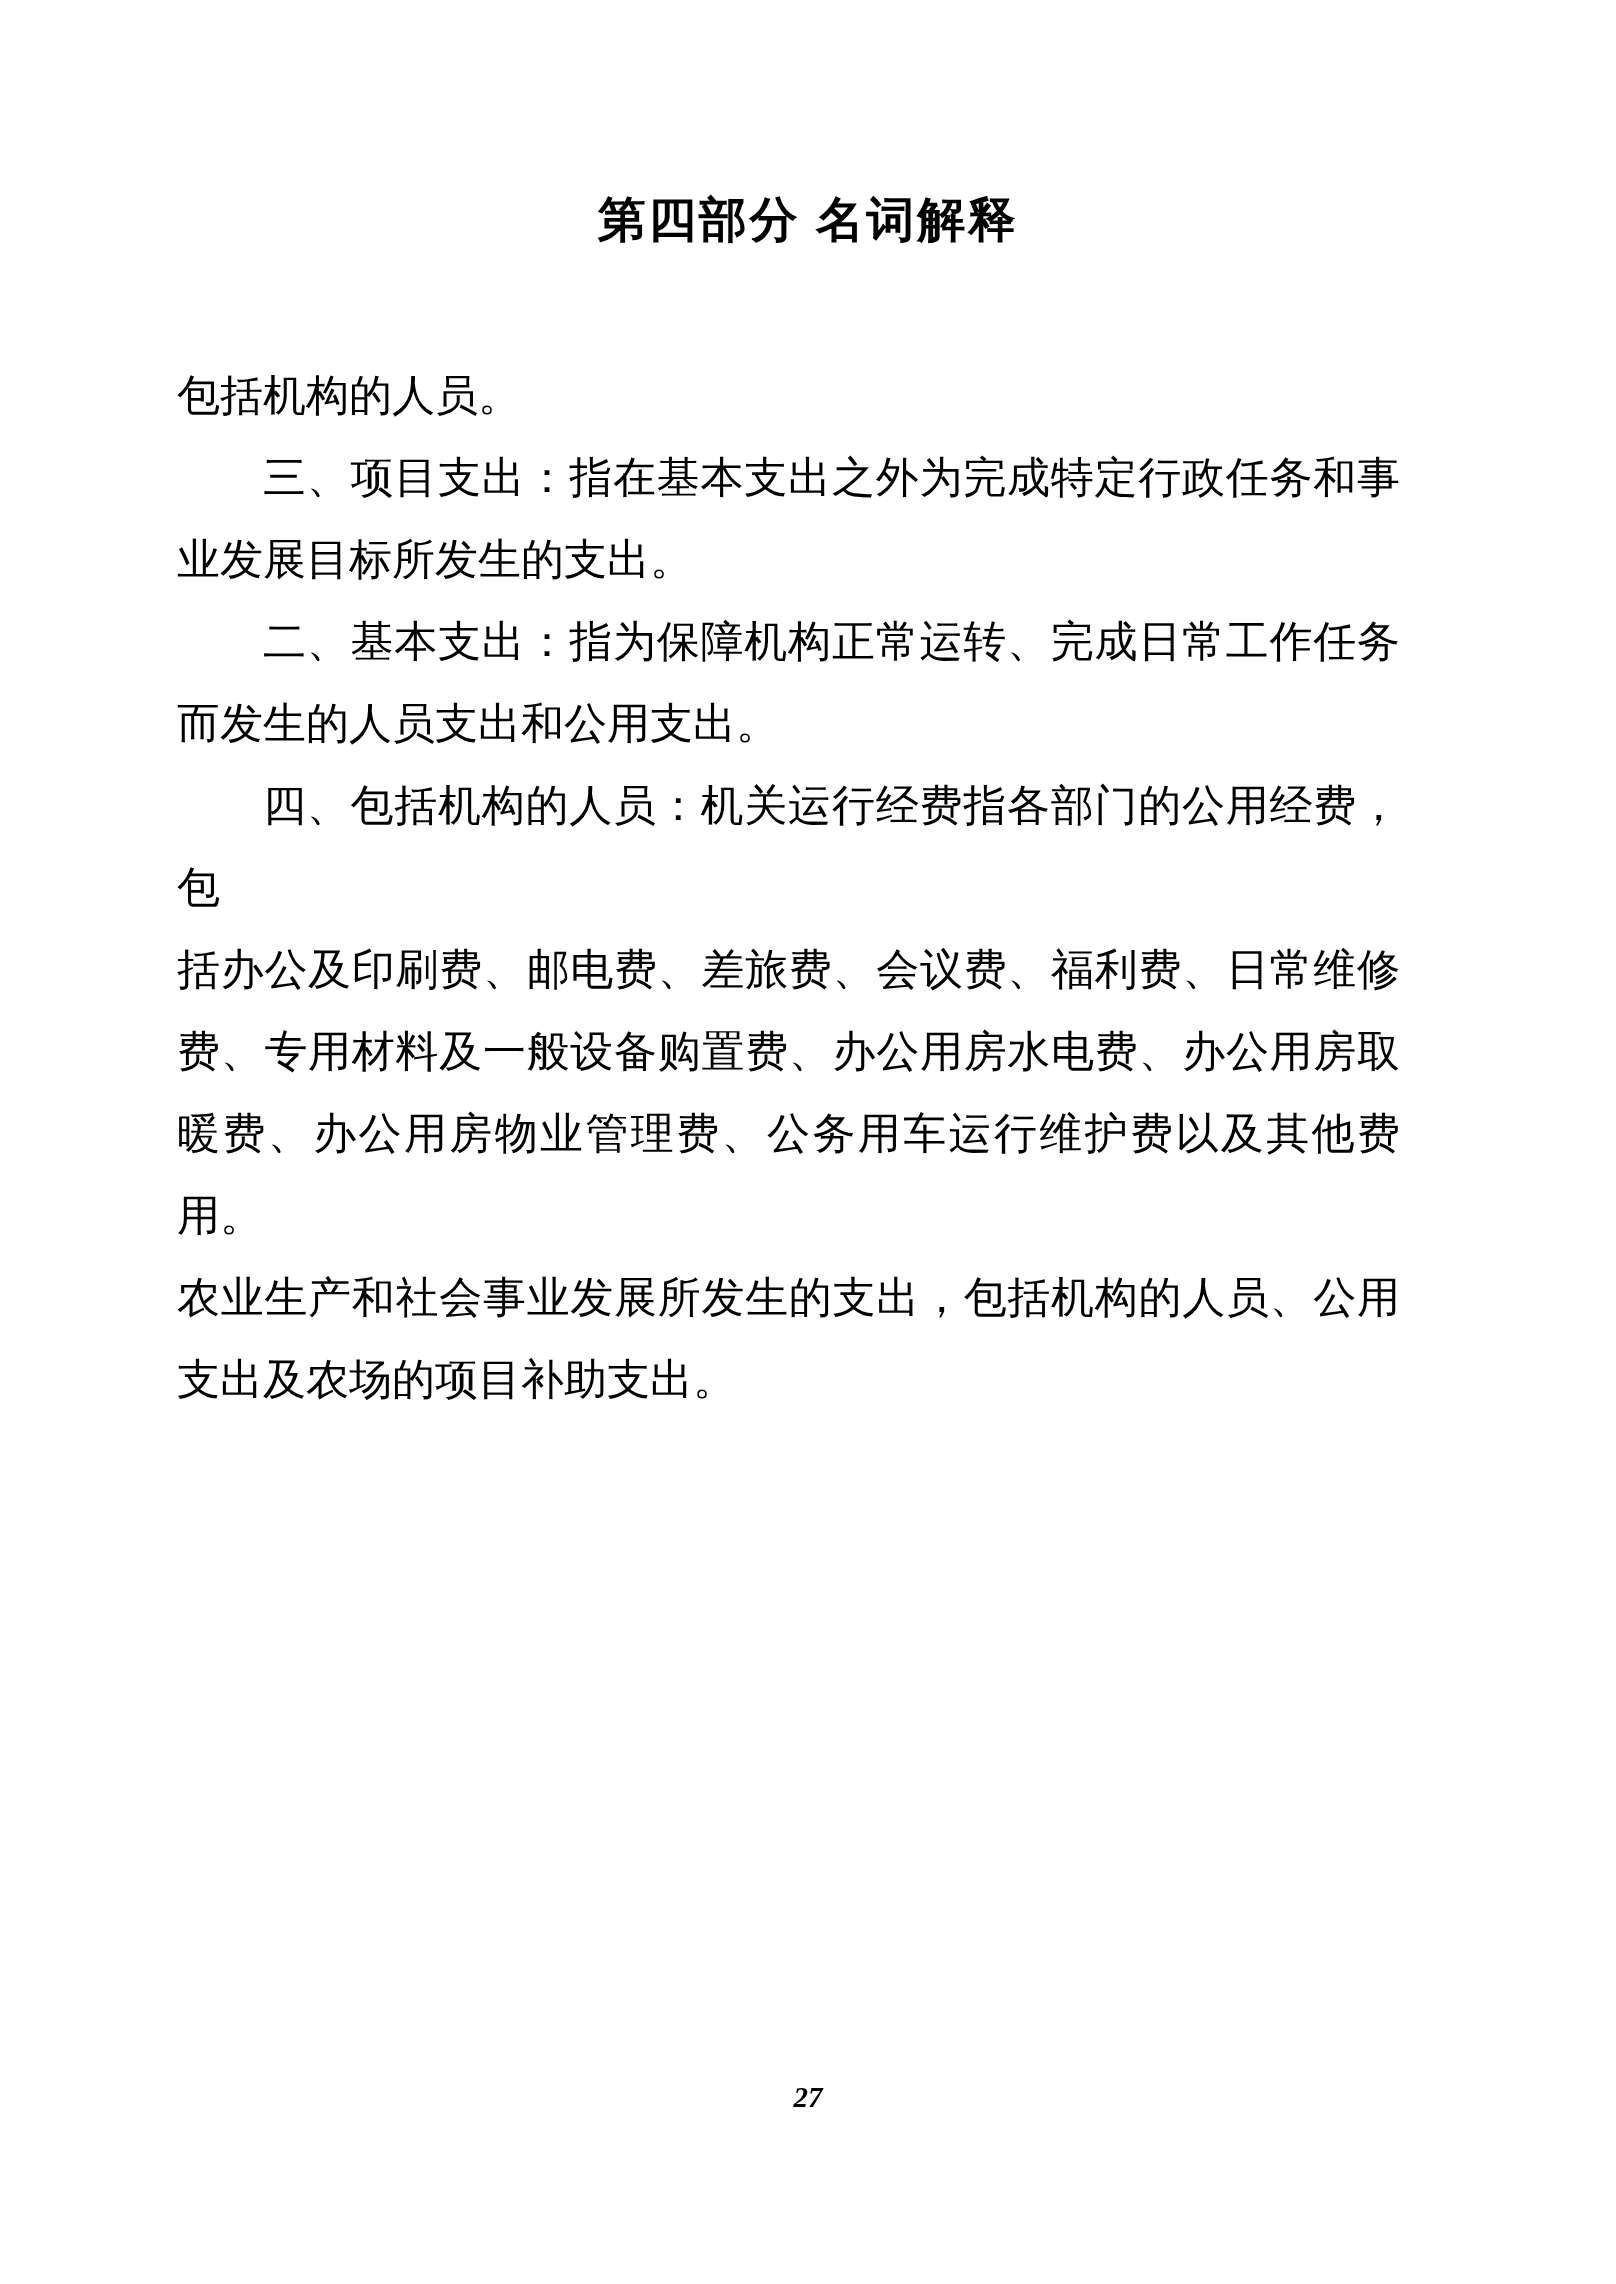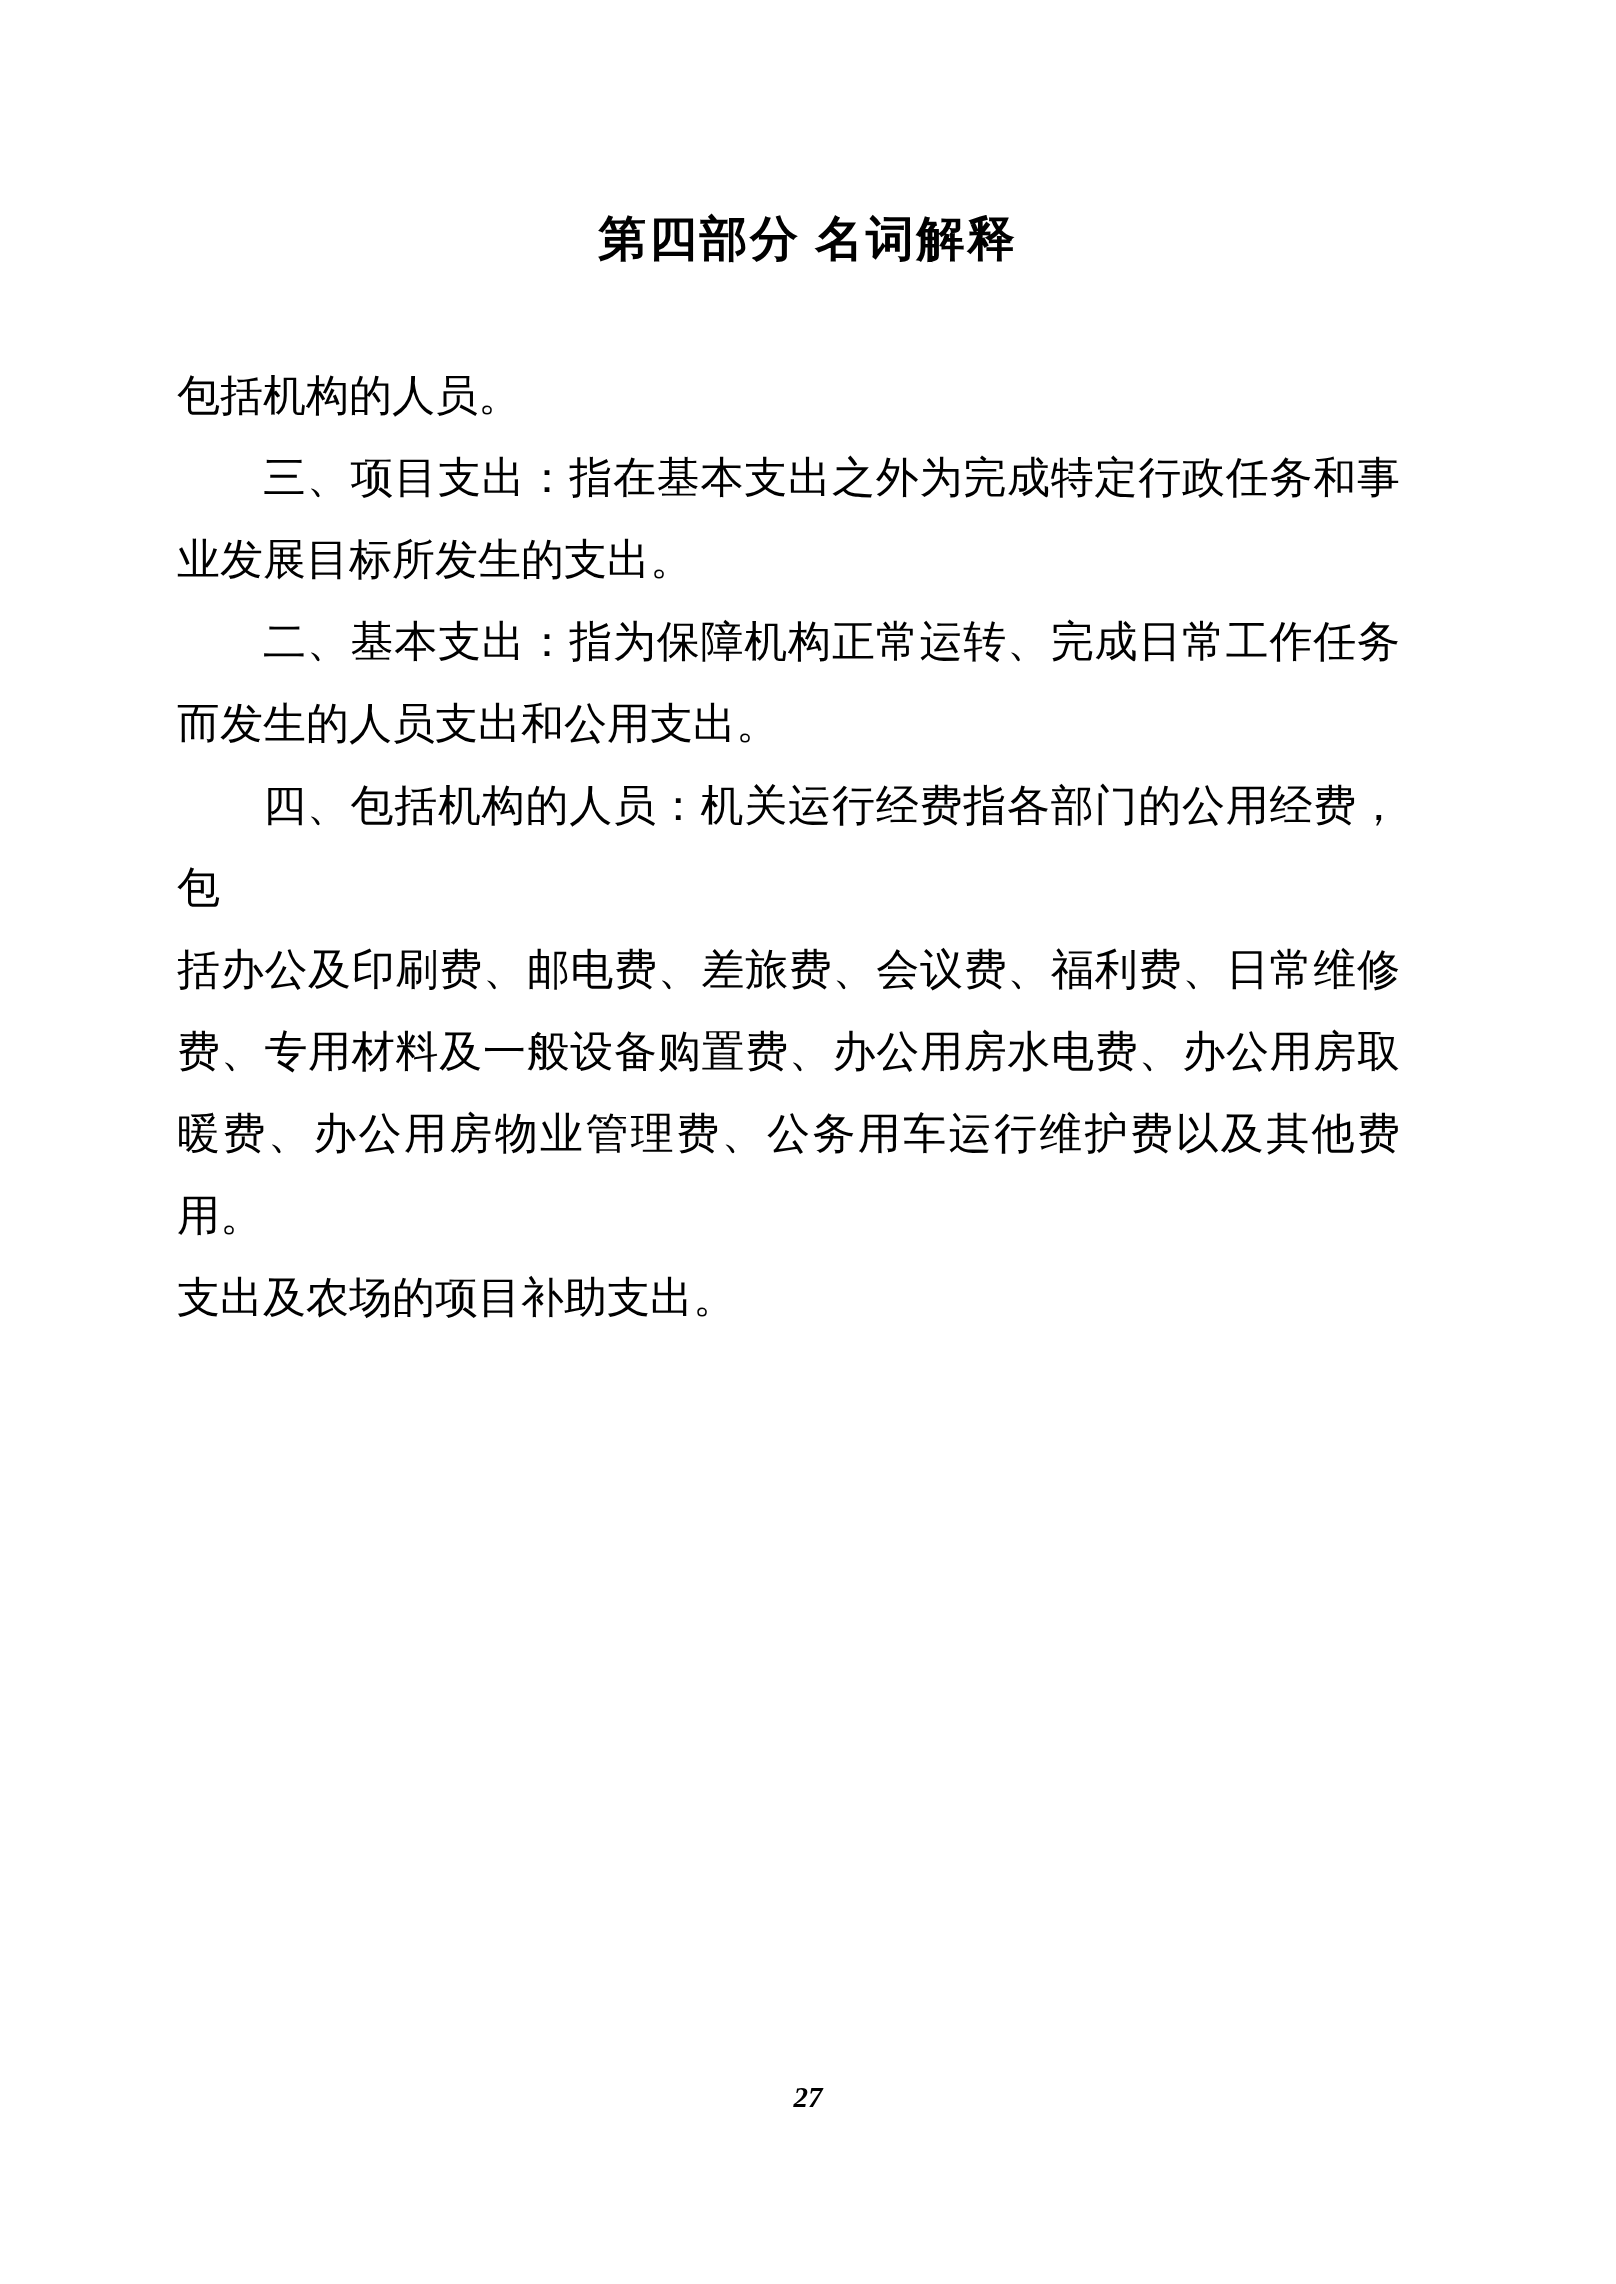--- a/index.html
+++ b/index.html
@@ -12,25 +12,25 @@
     position: relative;
     width: 1616px;
     height: 2284px;
     background: #ffffff;
     color: #000000;
     overflow: hidden;
     font-family: "Liberation Serif", "DejaVu Serif", serif;
   }
   .doc-title {
     position: absolute;
-    top: 211px;
+    top: 192px;
     left: 0;
     width: 100%;
     text-align: center;
-    font-family: Liberation Serif, serif;
+    font-family: Liberation Sans, sans-serif;
     font-weight: 700;
     font-size: 48px;
     line-height: 1.15;
     letter-spacing: 2.6px;
     white-space: pre;
   }
   .doc-body {
     position: absolute;
     top: 355px;
     left: 177px;
@@ -84,20 +84,21 @@
     </div>
 
     <div class="para">
       <div class="line first">四、包括机构的人员：机关运行经费指各部门的公用经费，包</div>
       <div class="line">括办公及印刷费、邮电费、差旅费、会议费、福利费、日常维修</div>
       <div class="line">费、专用材料及一般设备购置费、办公用房水电费、办公用房取</div>
       <div class="line last">暖费、办公用房物业管理费、公务用车运行维护费以及其他费用。</div>
     </div>
 
     <div class="para">
+      <div class="line">农业生产和社会事业发展所发生的支出，包括机构的人员、公用</div>
       <div class="line last">支出及农场的项目补助支出。</div>
     </div>
 
   </div>
 
   <div class="page-number">27</div>
 
 </div>
 
 

